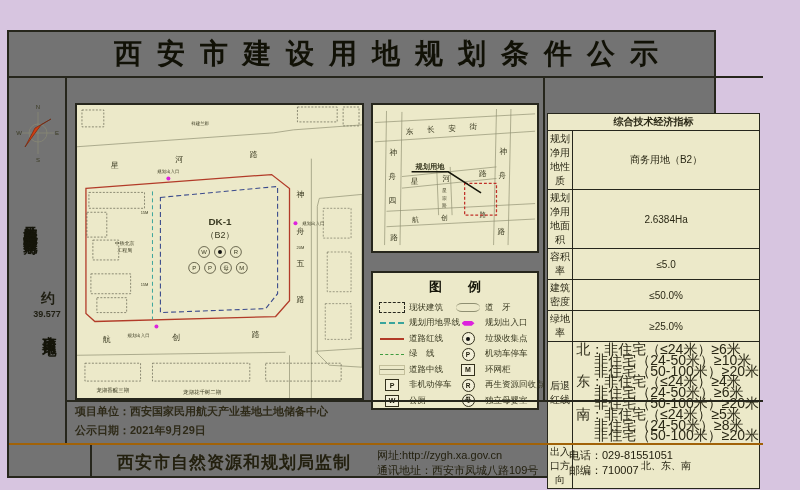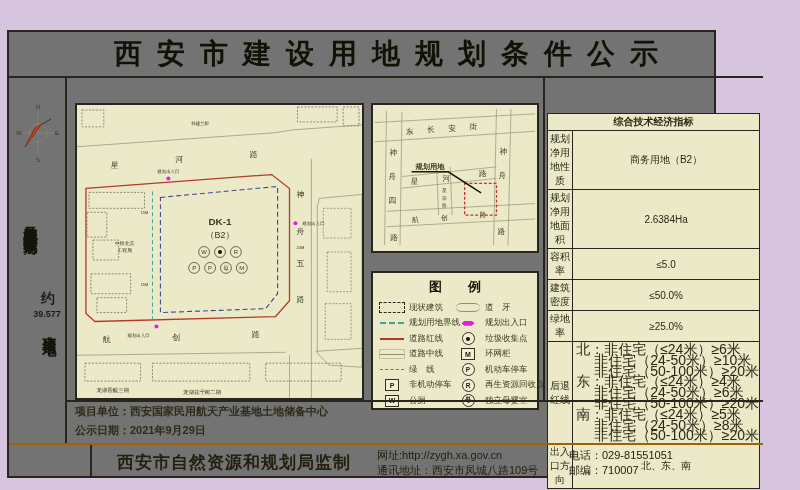--- a/index.html
+++ b/index.html
@@ -264,45 +264,45 @@
               <span class="sw-circle">
                 <span class="sw-dot"></span>
               </span>
             </span>
             <span class="lg-label">垃圾收集点</span>
           </div>
       </div>
       <div class="lg-row">
         <div class="lg-item l">
             <span class="sw">
+              <span class="sw-green"></span>
+            </span>
+            <span class="lg-label">绿　线</span>
+          </div>
+        <div class="lg-item r">
+            <span class="sw">
+              <span class="sw-circle">P</span>
+            </span>
+            <span class="lg-label">机动车停车</span>
+          </div>
+      </div>
+      <div class="lg-row">
+        <div class="lg-item l">
+            <span class="sw">
               <span class="sw-midbox">
                 <i></i>
               </span>
             </span>
             <span class="lg-label">道路中线</span>
           </div>
         <div class="lg-item r">
             <span class="sw">
               <span class="sw-letterbox">M</span>
             </span>
             <span class="lg-label">环网柜</span>
-          </div>
-      </div>
-      <div class="lg-row">
-        <div class="lg-item l">
-            <span class="sw">
-              <span class="sw-green"></span>
-            </span>
-            <span class="lg-label">绿　线</span>
-          </div>
-        <div class="lg-item r">
-            <span class="sw">
-              <span class="sw-circle">P</span>
-            </span>
-            <span class="lg-label">机动车停车</span>
           </div>
       </div>
       <div class="lg-row">
         <div class="lg-item l">
             <span class="sw">
               <span class="sw-letterbox">P</span>
             </span>
             <span class="lg-label">非机动停车</span>
           </div>
         <div class="lg-item r">

